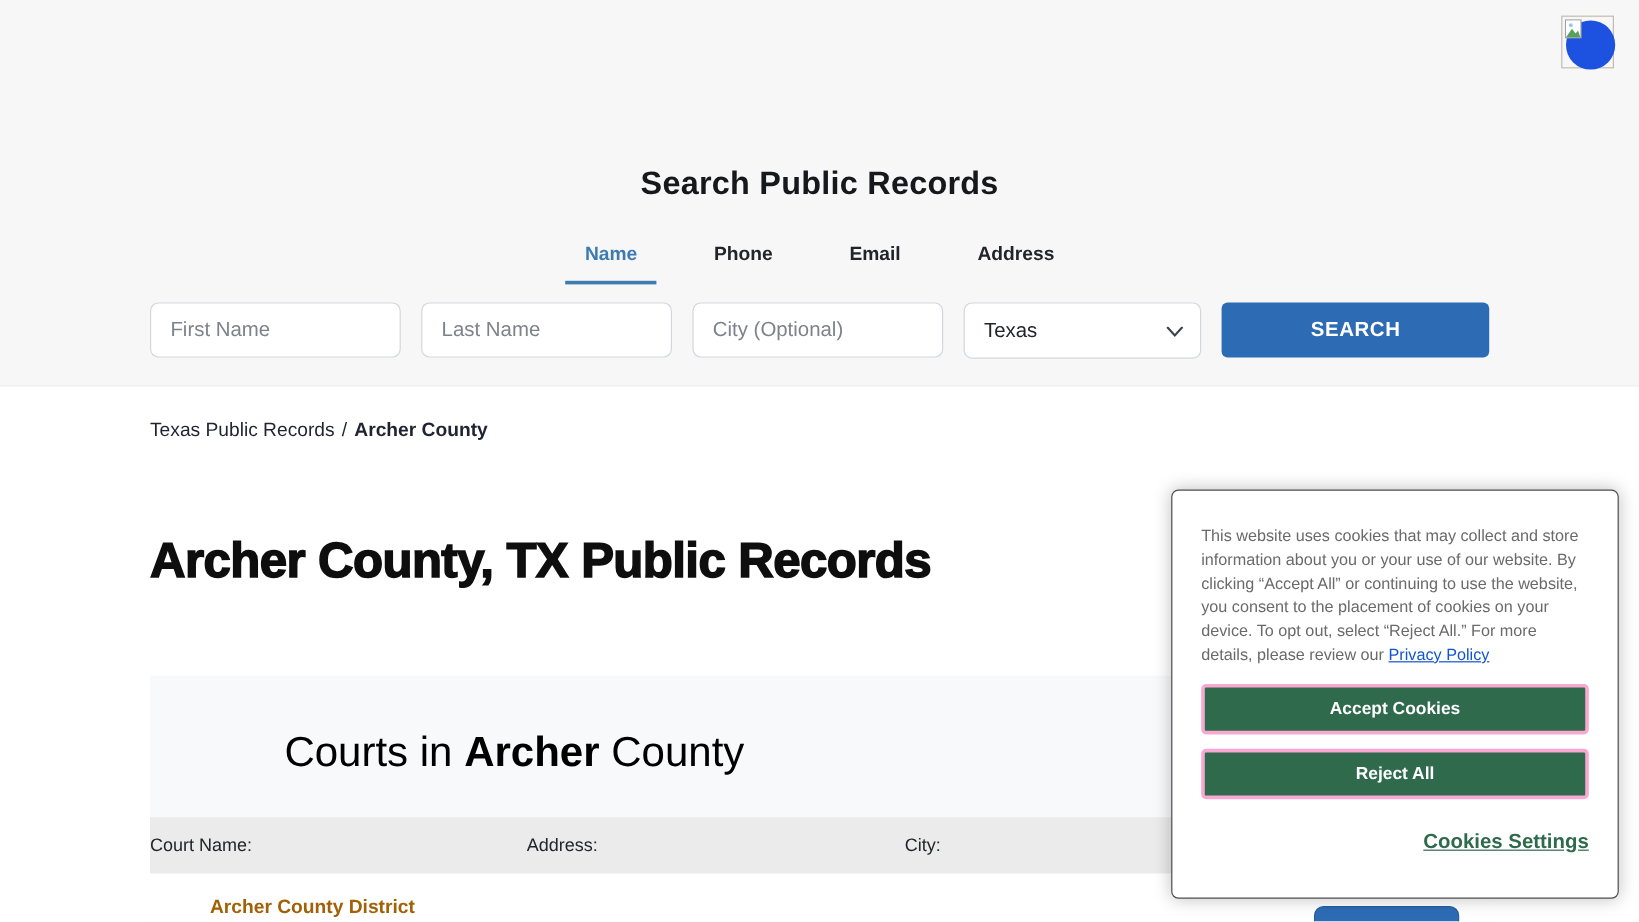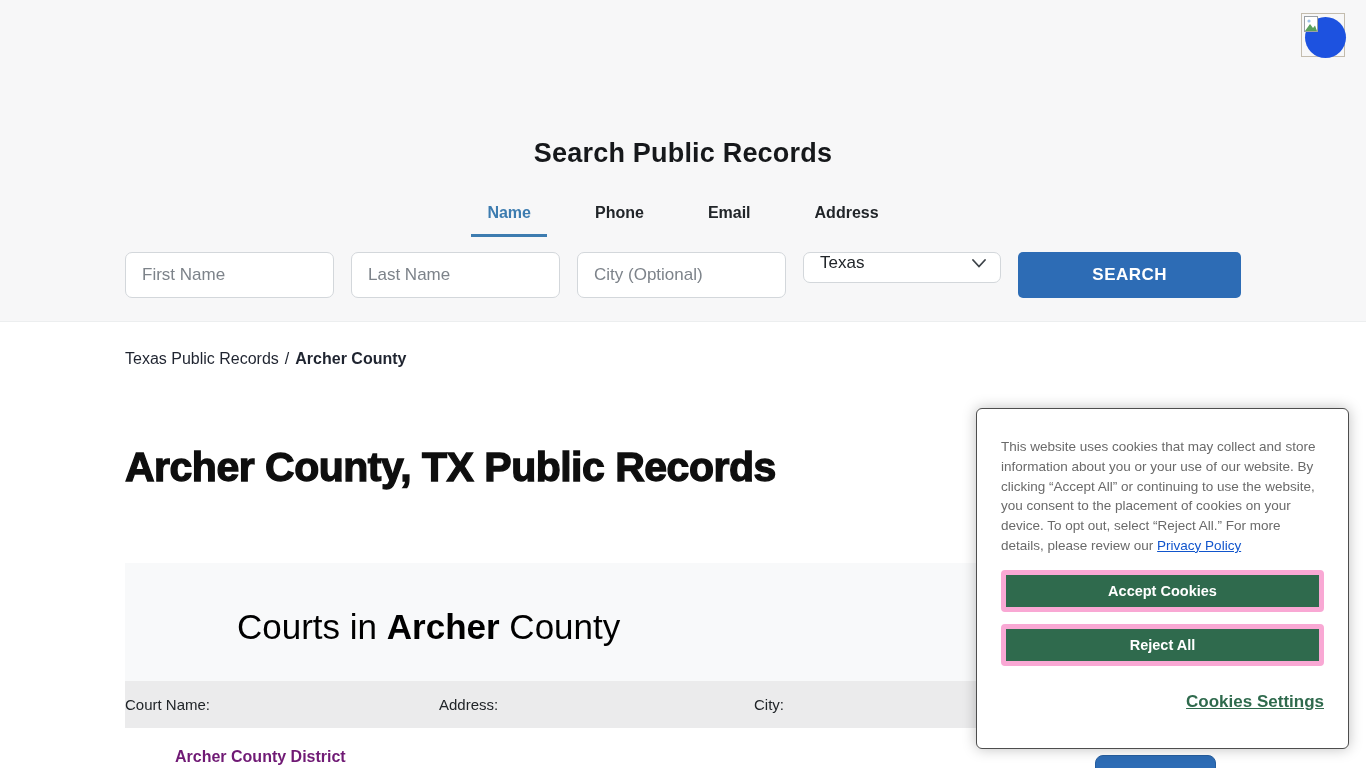--- a/index.html
+++ b/index.html
@@ -44,23 +44,23 @@
     display: flex; gap: 17px;
   }
   .text-input {
     width: 209px; height: 46px; background: #fff;
     border: 1px solid #d3d7db; border-radius: 7px;
     font-family: "Liberation Sans", "DejaVu Sans", sans-serif;
     font-size: 17px; color: #c2410c; padding: 0 16px; outline: none;
   }
   .text-input::placeholder { color: #7d838a; opacity: 1; }
   .select-box {
-    width: 210px; height: 31px; background: #fff;
+    width: 210px; height: 47px; background: #fff;
     border: 1px solid #d3d7db; border-radius: 7px;
-    display: flex; justify-content: space-between;
+    display: flex; align-items: center; justify-content: space-between;
     padding: 0 14px 0 16px; font-size: 17px; color: #212529; cursor: pointer;
   }
   .search-btn {
     width: 238px; height: 46px; background: #2d6cb5; color: #fff;
     border: none; border-radius: 5px; font-size: 17px; font-weight: 700;
     letter-spacing: 0.5px; cursor: pointer;
     font-family: "Liberation Sans", "DejaVu Sans", sans-serif;
   }
 
   
@@ -92,41 +92,41 @@
     align-items: center; font-size: 15px; color: #212529;
   }
   .table-row {
     position: absolute; top: 165px; left: 0; width: 100%; height: 40px;
     background: #ffffff; display: grid;
     grid-template-columns: 314px 315px 300px 1fr;
     padding-left: 23px;
   }
   .court-name-cell {
     padding-left: 27px; padding-top: 20px;
-    font-size: 16px; font-weight: 700; color: #701a75;
+    font-size: 16px; font-weight: 700; color: #a16207;
   }
   .row-action-cell { position: relative; }
   .row-view-btn {
     position: absolute; left: 18px; top: 27px; width: 121px; height: 40px;
     background: #2d6cb5; border: 1px solid #265e9f; border-radius: 8px; cursor: pointer;
   }
 
   
   .cookie-dialog {
     position: absolute; left: 976px; top: 408px; width: 373px; height: 341px;
     background: #ffffff; border: 1px solid #4d4d4d; border-radius: 6px;
     box-shadow: 0 0 14px rgba(0,0,0,0.25); padding: 28px 24px 0 24px;
   }
   .cookie-text {
     font-size: 13.5px; line-height: 19.8px; color: #6a6a6a;
   }
   .privacy-link { color: #1155cc; text-decoration: underline; cursor: pointer; }
   .cookie-btn {
     display: block; width: 100%; height: 42px; margin-top: 12px;
-    background: #2f6a4d; color: #ffffff; border: 5px solid #f9a8d4;
+    background: #2f6a4d; color: #ffffff; border: 3px solid #f9a8d4;
     border-radius: 4px; font-size: 14.5px; font-weight: 700; cursor: pointer;
     font-family: "Liberation Sans", "DejaVu Sans", sans-serif;
   }
   .cookie-btn.first { margin-top: 14px; }
   .settings-link {
     display: block; margin-top: 26px; text-align: right;
     font-size: 17px; font-weight: 700; color: #2f6a4d;
     text-decoration: underline; cursor: pointer;
   }
 </style>

